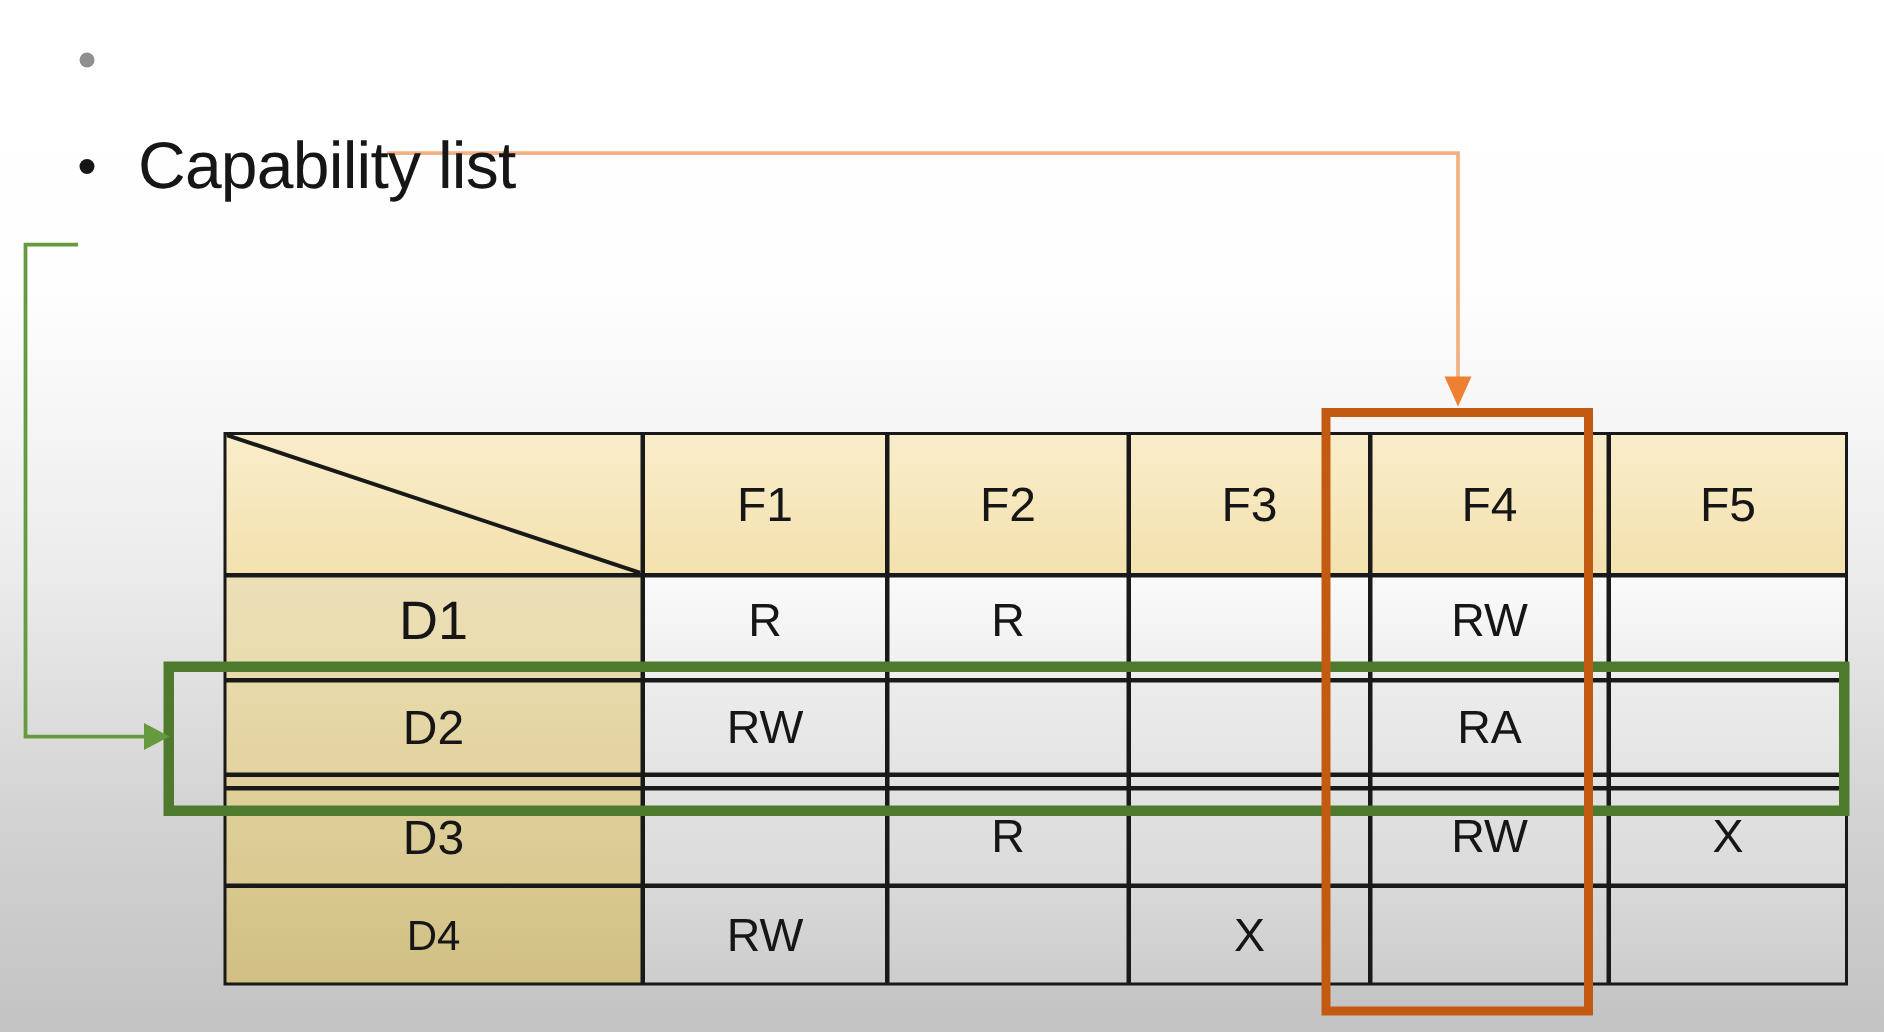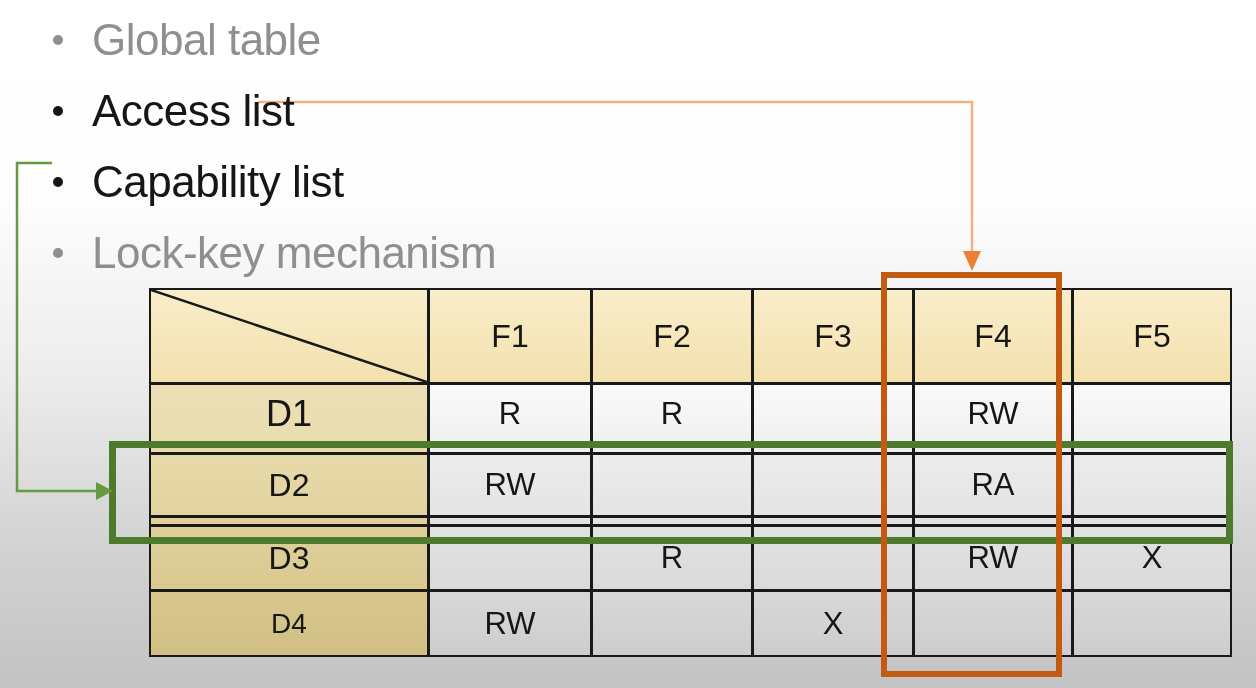--- a/index.html
+++ b/index.html
@@ -49,33 +49,24 @@
   .arrows { position:absolute; left:0; top:0; width:1256px; height:688px; z-index:5; pointer-events:none; }
 </style>
 </head>
 <body>
 
 <div class="slide">
 
   <ul class="bullets">
     <li class="bullet muted">
       <span class="dot"></span>
-      <span>Global table</span>
-    </li>
-    <li class="bullet">
-      <span class="dot"></span>
-      <span>Access list</span>
     </li>
     <li class="bullet">
       <span class="dot"></span>
       <span>Capability list</span>
-    </li>
-    <li class="bullet muted">
-      <span class="dot"></span>
-      <span>Lock-key mechanism</span>
     </li>
   </ul>
 
   <div class="tbl">
 
     <div class="cell hd corner">
       <svg viewBox="0 0 276 92" preserveAspectRatio="none">
         <line x1="0" y1="0" x2="276" y2="92" stroke="#191919" stroke-width="2.6"></line>
       </svg>
       <span></span>

